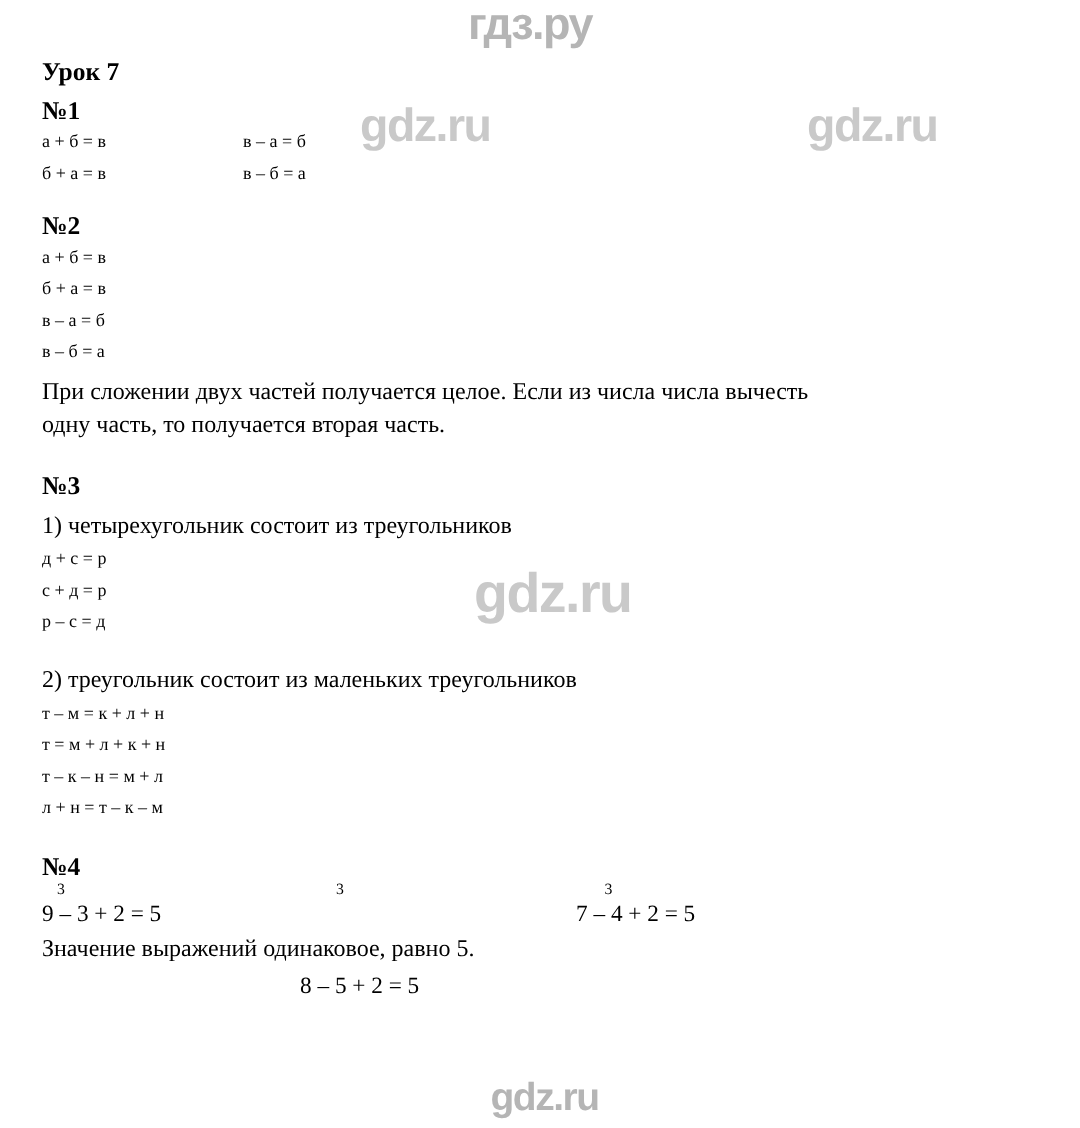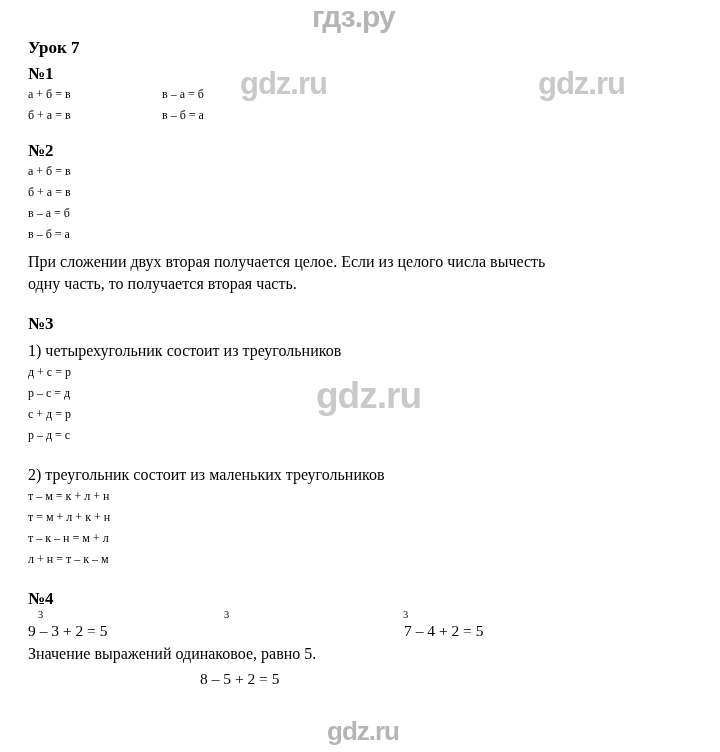--- a/index.html
+++ b/index.html
@@ -104,21 +104,21 @@
     left: 134px;
     top: 0;
   }
   .row4 {
     position: relative;
     height: 21px;
     font-size: 15.5px;
   }
   .r4-1 { position: absolute; left: 0px; top: 0; }
   .r4-2 { position: absolute; left: 172px; top: 0; margin-top: 48px; }
-  .r4-3 { position: absolute; left: 376px; top: 0; }
+  .r4-3 { position: absolute; left: 356px; top: 0; }
   .sup-row {
     position: relative;
     height: 13px;
     font-size: 10.5px;
   }
   .s4-1 { position: absolute; left: 10px; top: 0; }
   .s4-2 { position: absolute; left: 196px; top: 0; }
   .s4-3 { position: absolute; left: 375px; top: 0; }
 </style>
 </head>
@@ -147,32 +147,31 @@
     </div>
 
     <div class="spacer-14"></div>
 
     <div class="task-num">№2</div>
     <div class="line">а + б = в</div>
     <div class="line">б + а = в</div>
     <div class="line">в – а = б</div>
     <div class="line">в – б = а</div>
     <div class="spacer-6"></div>
-    <div class="para">При сложении двух вторая получается целое. Если из целого числа вычесть</div>
+    <div class="para">При сложении двух частей получается целое. Если из числа числа вычесть</div>
     <div class="para">одну часть, то получается вторая часть.</div>
 
     <div class="spacer-18"></div>
 
     <div class="task-num">№3</div>
     <div class="spacer-6"></div>
     <div class="para">1) четырехугольник состоит из треугольников</div>
     <div class="line">д + с = р</div>
+    <div class="line">с + д = р</div>
     <div class="line">р – с = д</div>
-    <div class="line">с + д = р</div>
-    <div class="line">р – д = с</div>
     <div class="spacer-18"></div>
     <div class="para">2) треугольник состоит из маленьких треугольников</div>
     <div class="line">т – м = к + л + н</div>
     <div class="line">т = м + л + к + н</div>
     <div class="line">т – к – н = м + л</div>
     <div class="line">л + н = т – к – м</div>
 
     <div class="spacer-18"></div>
 
     <div class="task-num">№4</div>

